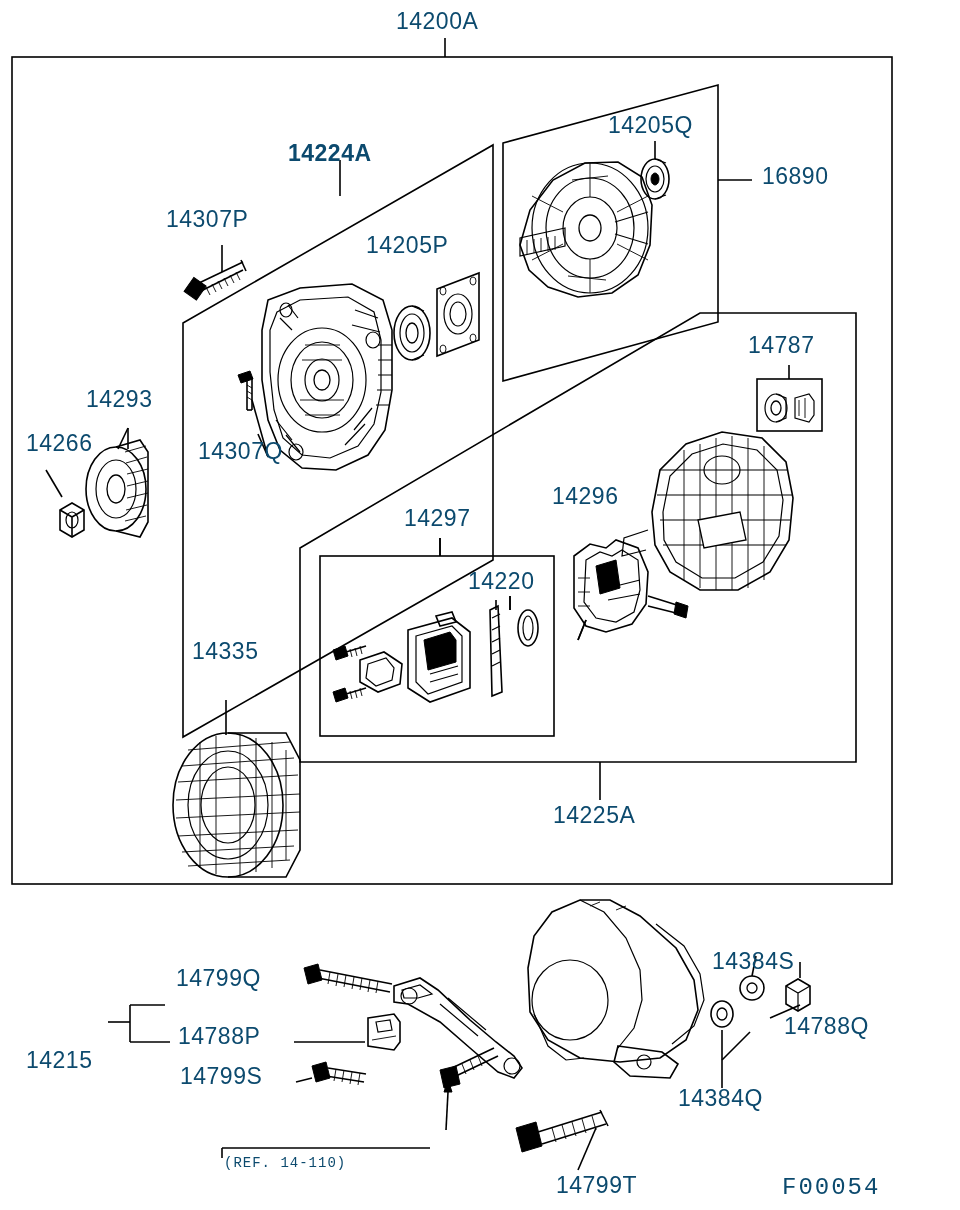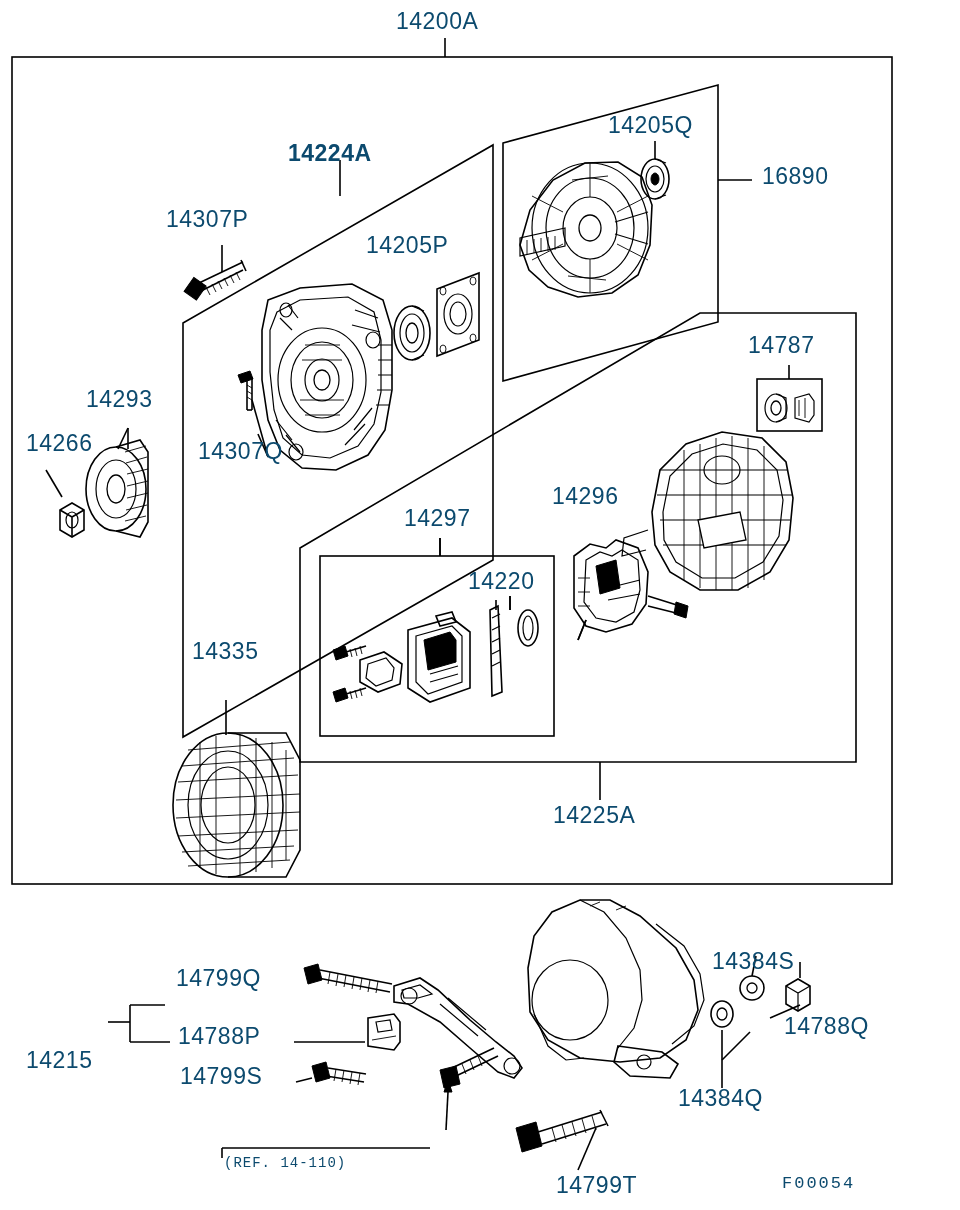--- a/index.html
+++ b/index.html
@@ -25,21 +25,21 @@
     color: #0c4a6e;
     white-space: nowrap;
   }
   .lbl.mono {
     font-family: "Liberation Mono", monospace;
     font-size: 14px;
     letter-spacing: 1px;
   }
   .lbl.code {
     font-family: "Liberation Mono", monospace;
-    font-size: 17px;
+    font-size: 24px;
     letter-spacing: 2px;
   }
   svg.layer {
     position: absolute;
     left: 0;
     top: 0;
     width: 960px;
     height: 1210px;
     pointer-events: none;
   }

